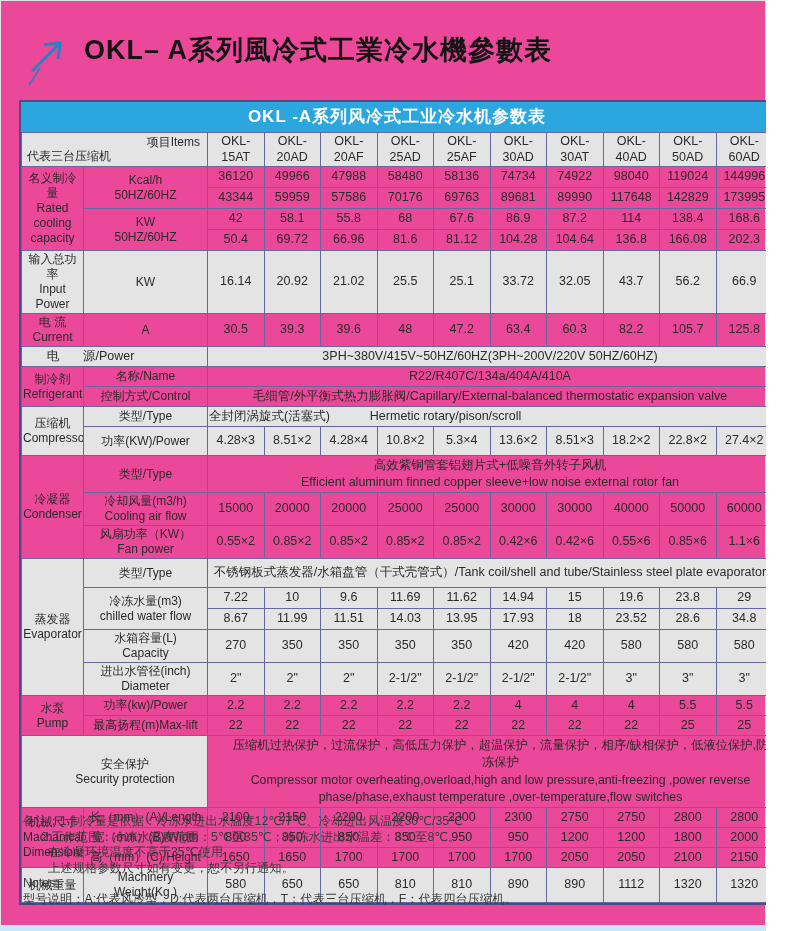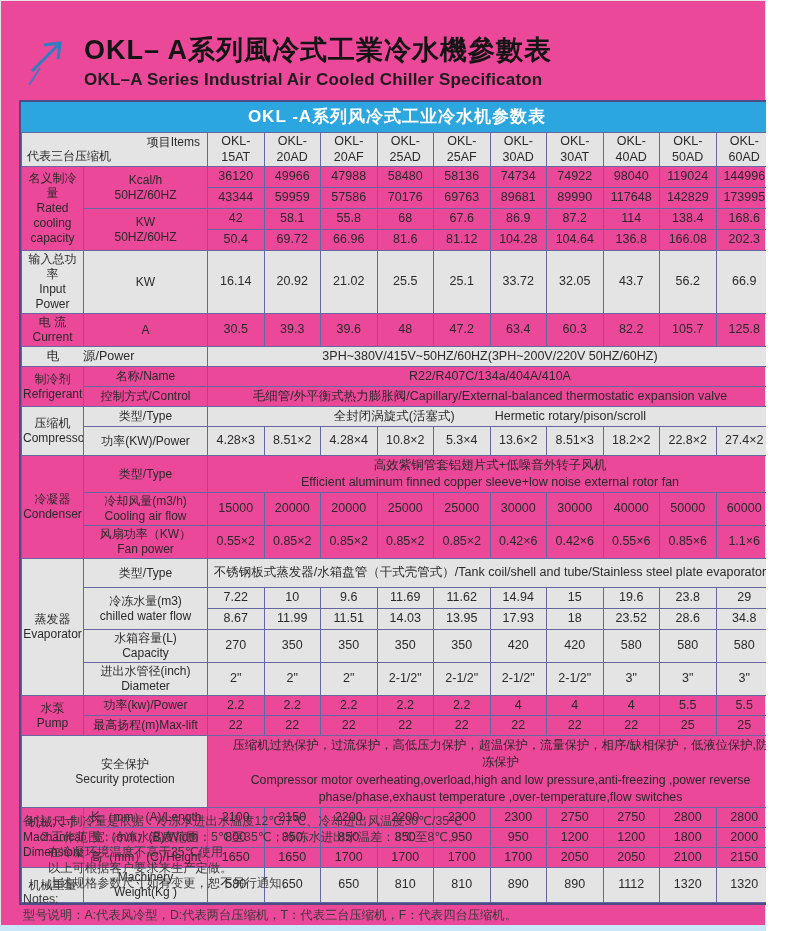--- a/index.html
+++ b/index.html
@@ -34,21 +34,21 @@
   tr.r54 td{height:54px;padding-left:22px;}
   
   .corner{position:relative;background-color:#e4e4e4;
     background-image:linear-gradient(to bottom right,transparent calc(50% - .7px),
       #6666a0 calc(50% - .7px),#6666a0 calc(50% + .7px),transparent calc(50% + .7px));}
   .c-model{position:absolute;left:5px;bottom:2px;font-size:12px;}
   .c-items{position:absolute;right:7px;top:2px;font-size:12px;}
   .powrow{display:flex;align-items:center;}
   .powrow span:first-child{width:60px;text-align:center;}
   .powrow span:last-child{text-align:left;}
-  .ctype{display:flex;justify-content:center;gap:40px;}
+  .ctype{display:flex;gap:40px;}
   .twolines div{line-height:1.35;}
   .security div{line-height:1.4;font-size:12.3px;}
   
   .notes{position:absolute;left:23px;top:814px;width:740px;font-size:12.3px;color:#3a3a3a;line-height:1.27;}
   .notes div{white-space:pre;}
   .ind1{padding-left:18px;}
   .ind2{padding-left:25px;}
   .bottomstrip{position:absolute;left:0;bottom:0;width:100%;height:6px;background:#c9e7f7;}
 </style>
 </head>
@@ -57,21 +57,20 @@
 <div class="page">
 
   <div class="hdr-block">
     <svg class="logo" viewBox="0 0 46 50">
       <path d="M6 33 L32 7" stroke="#2A7FC5" stroke-width="3" fill="none"></path>
       <path d="M18 7 L34 5 L32 21" stroke="#2A7FC5" stroke-width="3" fill="none" stroke-linejoin="miter"></path>
       <path d="M3 47 L14 30" stroke="#2A7FC5" stroke-width="1.6" fill="none"></path>
     </svg>
     <div class="titles">
       <h1>OKL– A系列風冷式工業冷水機參數表</h1>
-      <h2>OKL–A Series Industrial Air Cooled Chiller Specificaton</h2>
     </div>
   </div>
 
   <div class="tablewrap">
     <div class="bluebar">OKL -A系列风冷式工业冷水机参数表</div>
     <table>
       <colgroup>
           <col class="c1">
           <col class="c2">
           <col>
@@ -435,20 +434,19 @@
             <td class="v">1320</td>
           </tr>
     </tbody>
       </table>
   </div>
 
   <div class="notes">
     <div>备注：1.制冷量是依据：冷冻水进出水温度12℃/7℃、冷却进出风温度30℃/35℃</div>
     <div class="ind1">2.工作范围：冷冻水温度范围：5℃至35℃；冷冻水进出水温差：3℃至8℃。</div>
     <div class="ind2">在冷凝环境温度不高于35℃使用</div>
-    <div class="ind2">以上可根据客户要求来生产定做。</div>
     <div class="ind2">上述规格参数尺寸如有变更，恕不另行通知。</div>
     <div>Notes:</div>
     <div>型号说明：A:代表风冷型，D:代表两台压缩机，T：代表三台压缩机，F：代表四台压缩机。</div>
   </div>
 
   <div class="bottomstrip"></div>
 </div>
 
 </body></html>

